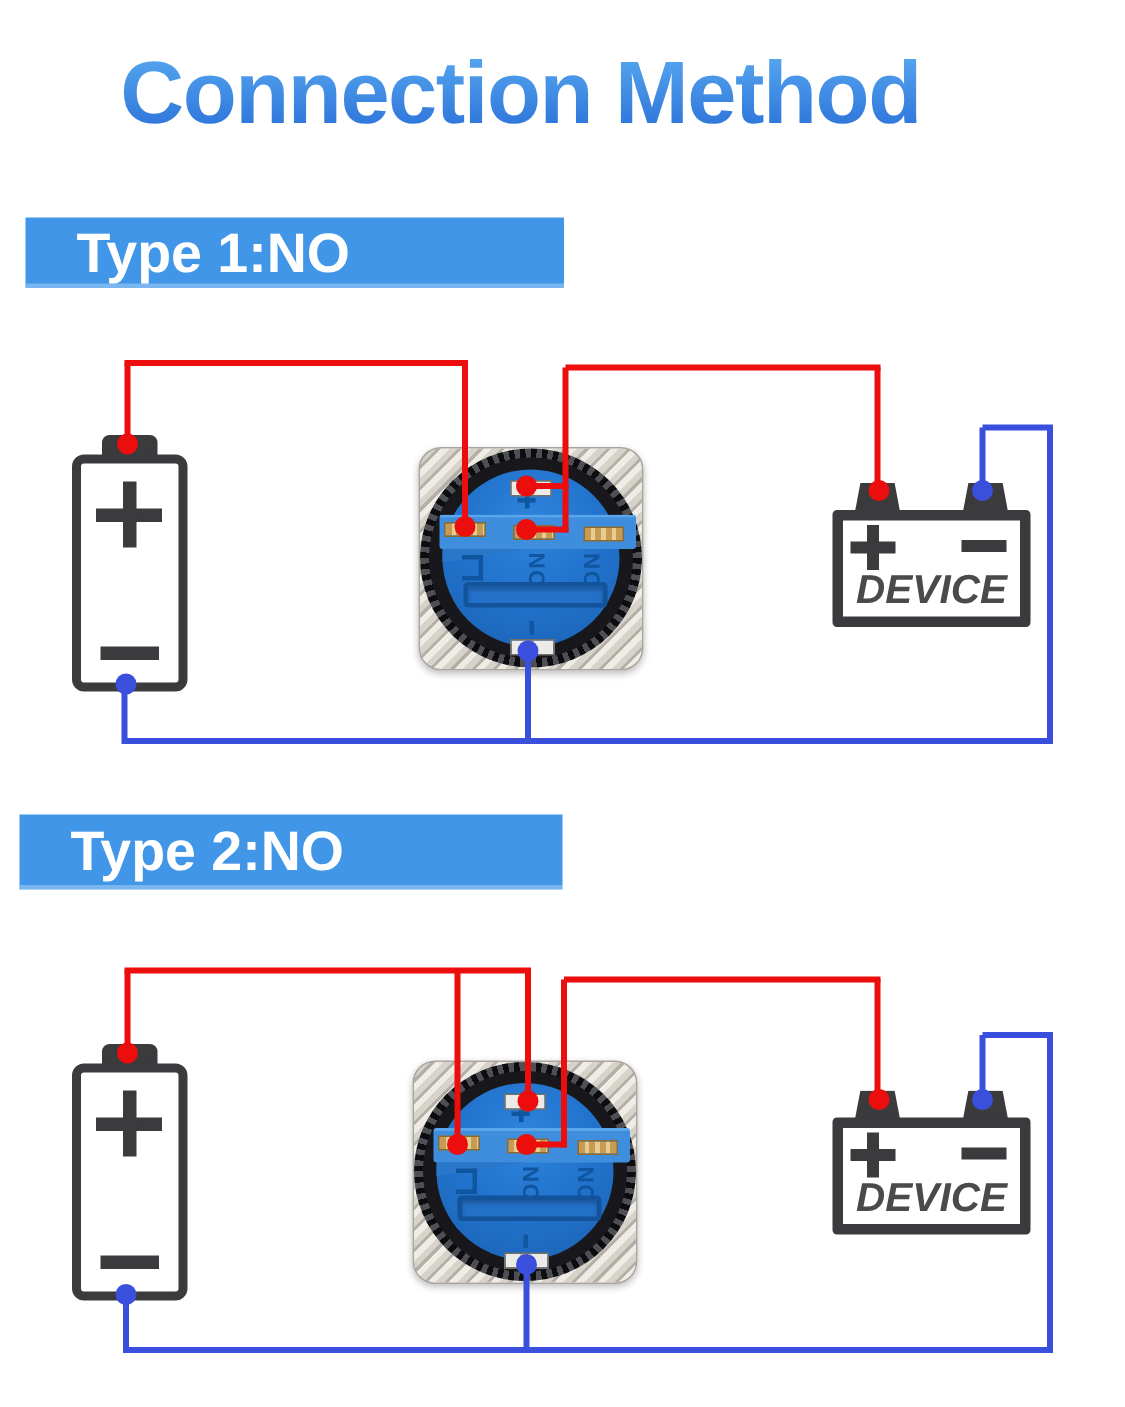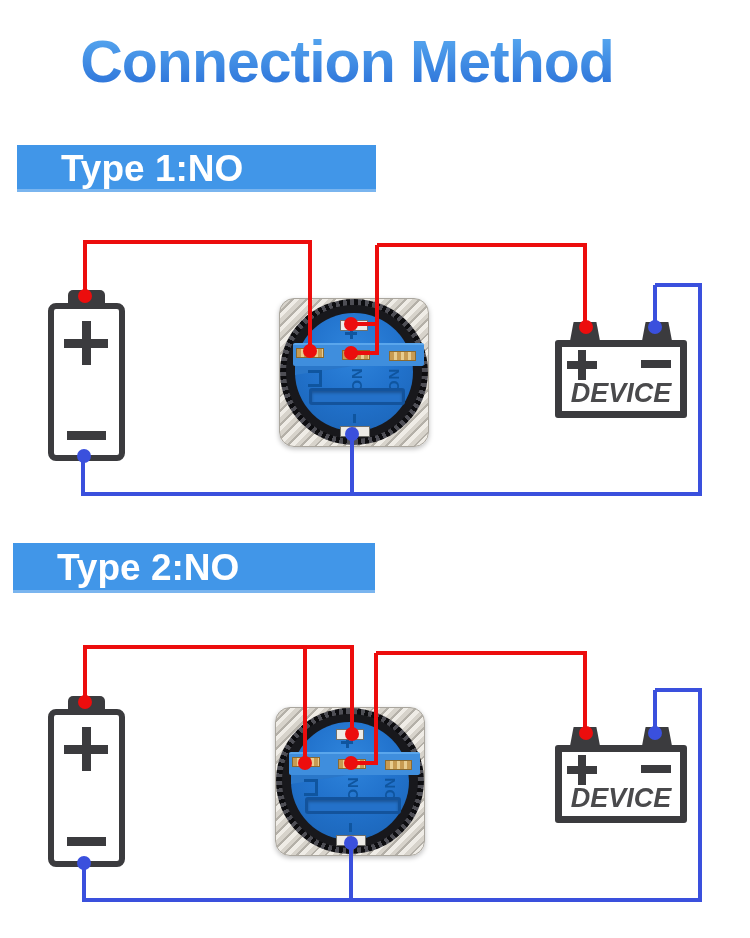--- a/index.html
+++ b/index.html
@@ -8,21 +8,21 @@
   .stage *{box-sizing:border-box;}
 
   
   .title{position:absolute;left:0;top:28px;width:694px;margin:0;text-align:center;
          font-size:59px;font-weight:bold;letter-spacing:-1px;
          background:linear-gradient(180deg,var(--title-top,#58a9f0) 8%,var(--title-bottom,#2a70d8) 92%);
          -webkit-background-clip:text;background-clip:text;color:transparent;}
 
   
   .banner{position:absolute;background:var(--banner-bg,#4196e8);color:var(--banner-text,#fff);
-          font-weight:bold;font-size:37px;padding-left:44px;display:flex;align-items:center;
+          font-weight:bold;font-size:37px;padding-left:34px;display:flex;align-items:center;
           box-shadow:inset 0 -3px 0 rgba(255,255,255,.30);}
 
   
   .wire{position:absolute;z-index:30;}
   .dot{position:absolute;width:14px;height:14px;border-radius:50%;z-index:40;}
   .wire-layer{position:absolute;left:0;top:0;width:100%;height:100%;z-index:25;pointer-events:none;}
 
   
   .battery{position:absolute;width:77px;height:171px;z-index:10;}
   .bat-cap{position:absolute;left:20px;top:0;width:37px;height:14px;

